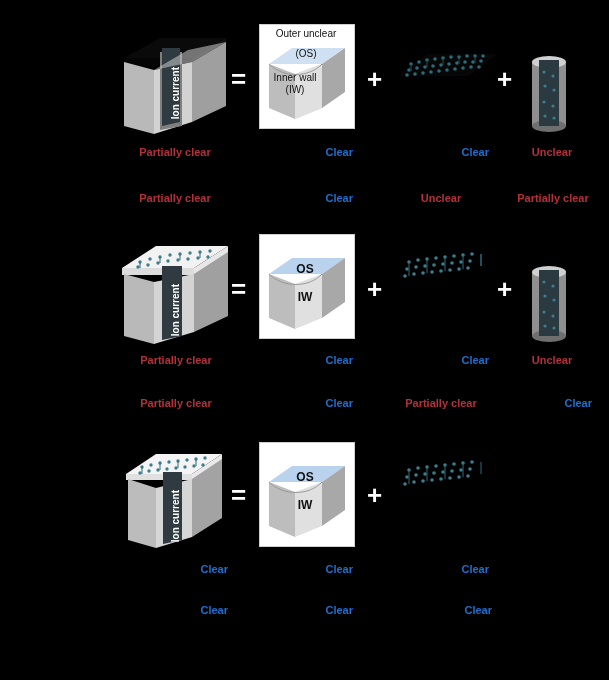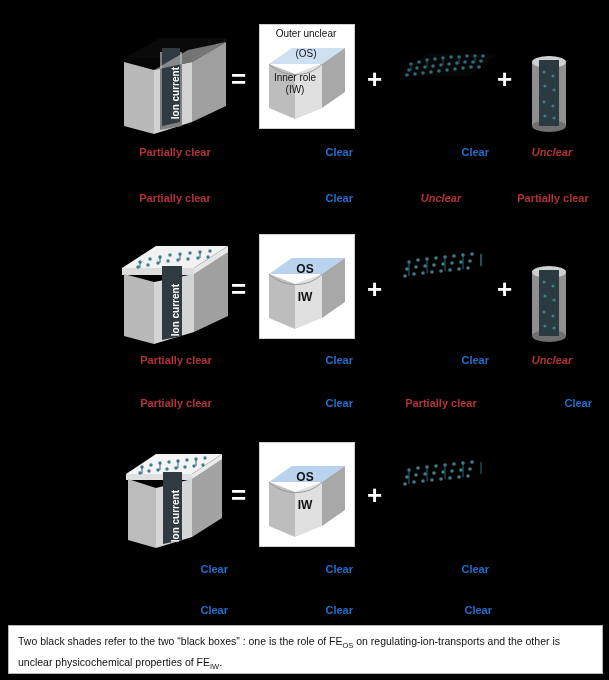--- a/index.html
+++ b/index.html
@@ -16,21 +16,21 @@
     font-weight:700;font-family:"Liberation Sans",sans-serif;
   }
 
   
   .cap{
     position:absolute;text-align:center;font-size:11px;font-weight:700;
     font-family:"Liberation Sans",sans-serif;white-space:nowrap;
   }
   .cap.clear{color:#1f6fd0;text-align:right;}
   .cap.partial{color:#b4303a;}
-  .cap.unclear{color:#b4303a;font-style:italic;}
+  .cap.unclear{color:#b4303a;}
 
   
   .boxwrap{position:absolute;}
 
   
   .whitecard{position:absolute;background:#ffffff;border:1px solid #cfcfcf;}
 
   
   .cardlabel{
     position:absolute;font-size:10px;color:#111;font-family:"Liberation Sans",sans-serif;
@@ -94,21 +94,21 @@
       <polygon points="10,40 10,84 36,95 36,50" fill="#bdbdbd"></polygon>
       <polygon points="36,50 36,95 63,84 63,40" fill="#dcdcdc"></polygon>
       <path d="M36,50 L36,95 L63,84 L63,40 Z" fill="#e0e0e0"></path>
       <path d="M10,40 C22,52 48,52 63,40 L63,84 C48,96 22,96 10,84 Z" fill="#d9d9d9" opacity="0.0"></path>
       <path d="M10,40 C24,54 50,54 63,40" fill="none" stroke="#9a9a9a" stroke-width="1"></path>
       <polygon points="63,40 86,24 86,68 63,84" fill="#a8a8a8"></polygon>
     </svg>
   </div>
   <div class="cardlabel" style="left:265px;top:28px;width:82px;">Outer unclear</div>
   <div class="cardlabel" style="left:265px;top:48px;width:82px;">(OS)</div>
-  <div class="cardlabel" style="left:262px;top:72px;width:66px;">Inner role</div>
+  <div class="cardlabel" style="left:262px;top:72px;width:66px;">Inner wall</div>
   <div class="cardlabel" style="left:262px;top:84px;width:66px;">(IW)</div>
 
   <div class="sym" style="left:367px;top:66px;">+</div>
 
   <div class="brush" style="left:393px;top:38px;width:110px;height:52px;">
     <svg width="110" height="52" viewBox="0 0 110 52">
       <polygon points="6,38 34,16 104,16 76,38" fill="#070707"></polygon>
       <g fill="#2e6b7a">
         <circle cx="18" cy="26" r="1.8"></circle>
           <circle cx="26" cy="24" r="1.8"></circle>
@@ -399,20 +399,14 @@
   </div>
 
   <div class="cap clear" style="left:122px;top:563px;width:106px;">Clear</div>
   <div class="cap clear" style="left:259px;top:563px;width:94px;">Clear</div>
   <div class="cap clear" style="left:393px;top:563px;width:96px;">Clear</div>
 
   <div class="cap clear" style="left:122px;top:604px;width:106px;">Clear</div>
   <div class="cap clear" style="left:259px;top:604px;width:94px;">Clear</div>
   <div class="cap clear" style="left:396px;top:604px;width:96px;">Clear</div>
 
-  <div class="footer">
-    <p>
-      <span>Two black shades refer to the two “black boxes” : one is the role of FE</span><sub>OS</sub><span> on regulating-ion-transports and the other is</span>
-      <span>unclear physicochemical properties of FE</span><sub>IW</sub><span>.</span>
-    </p>
-  </div>
 
 </div>
 
 </body></html>

